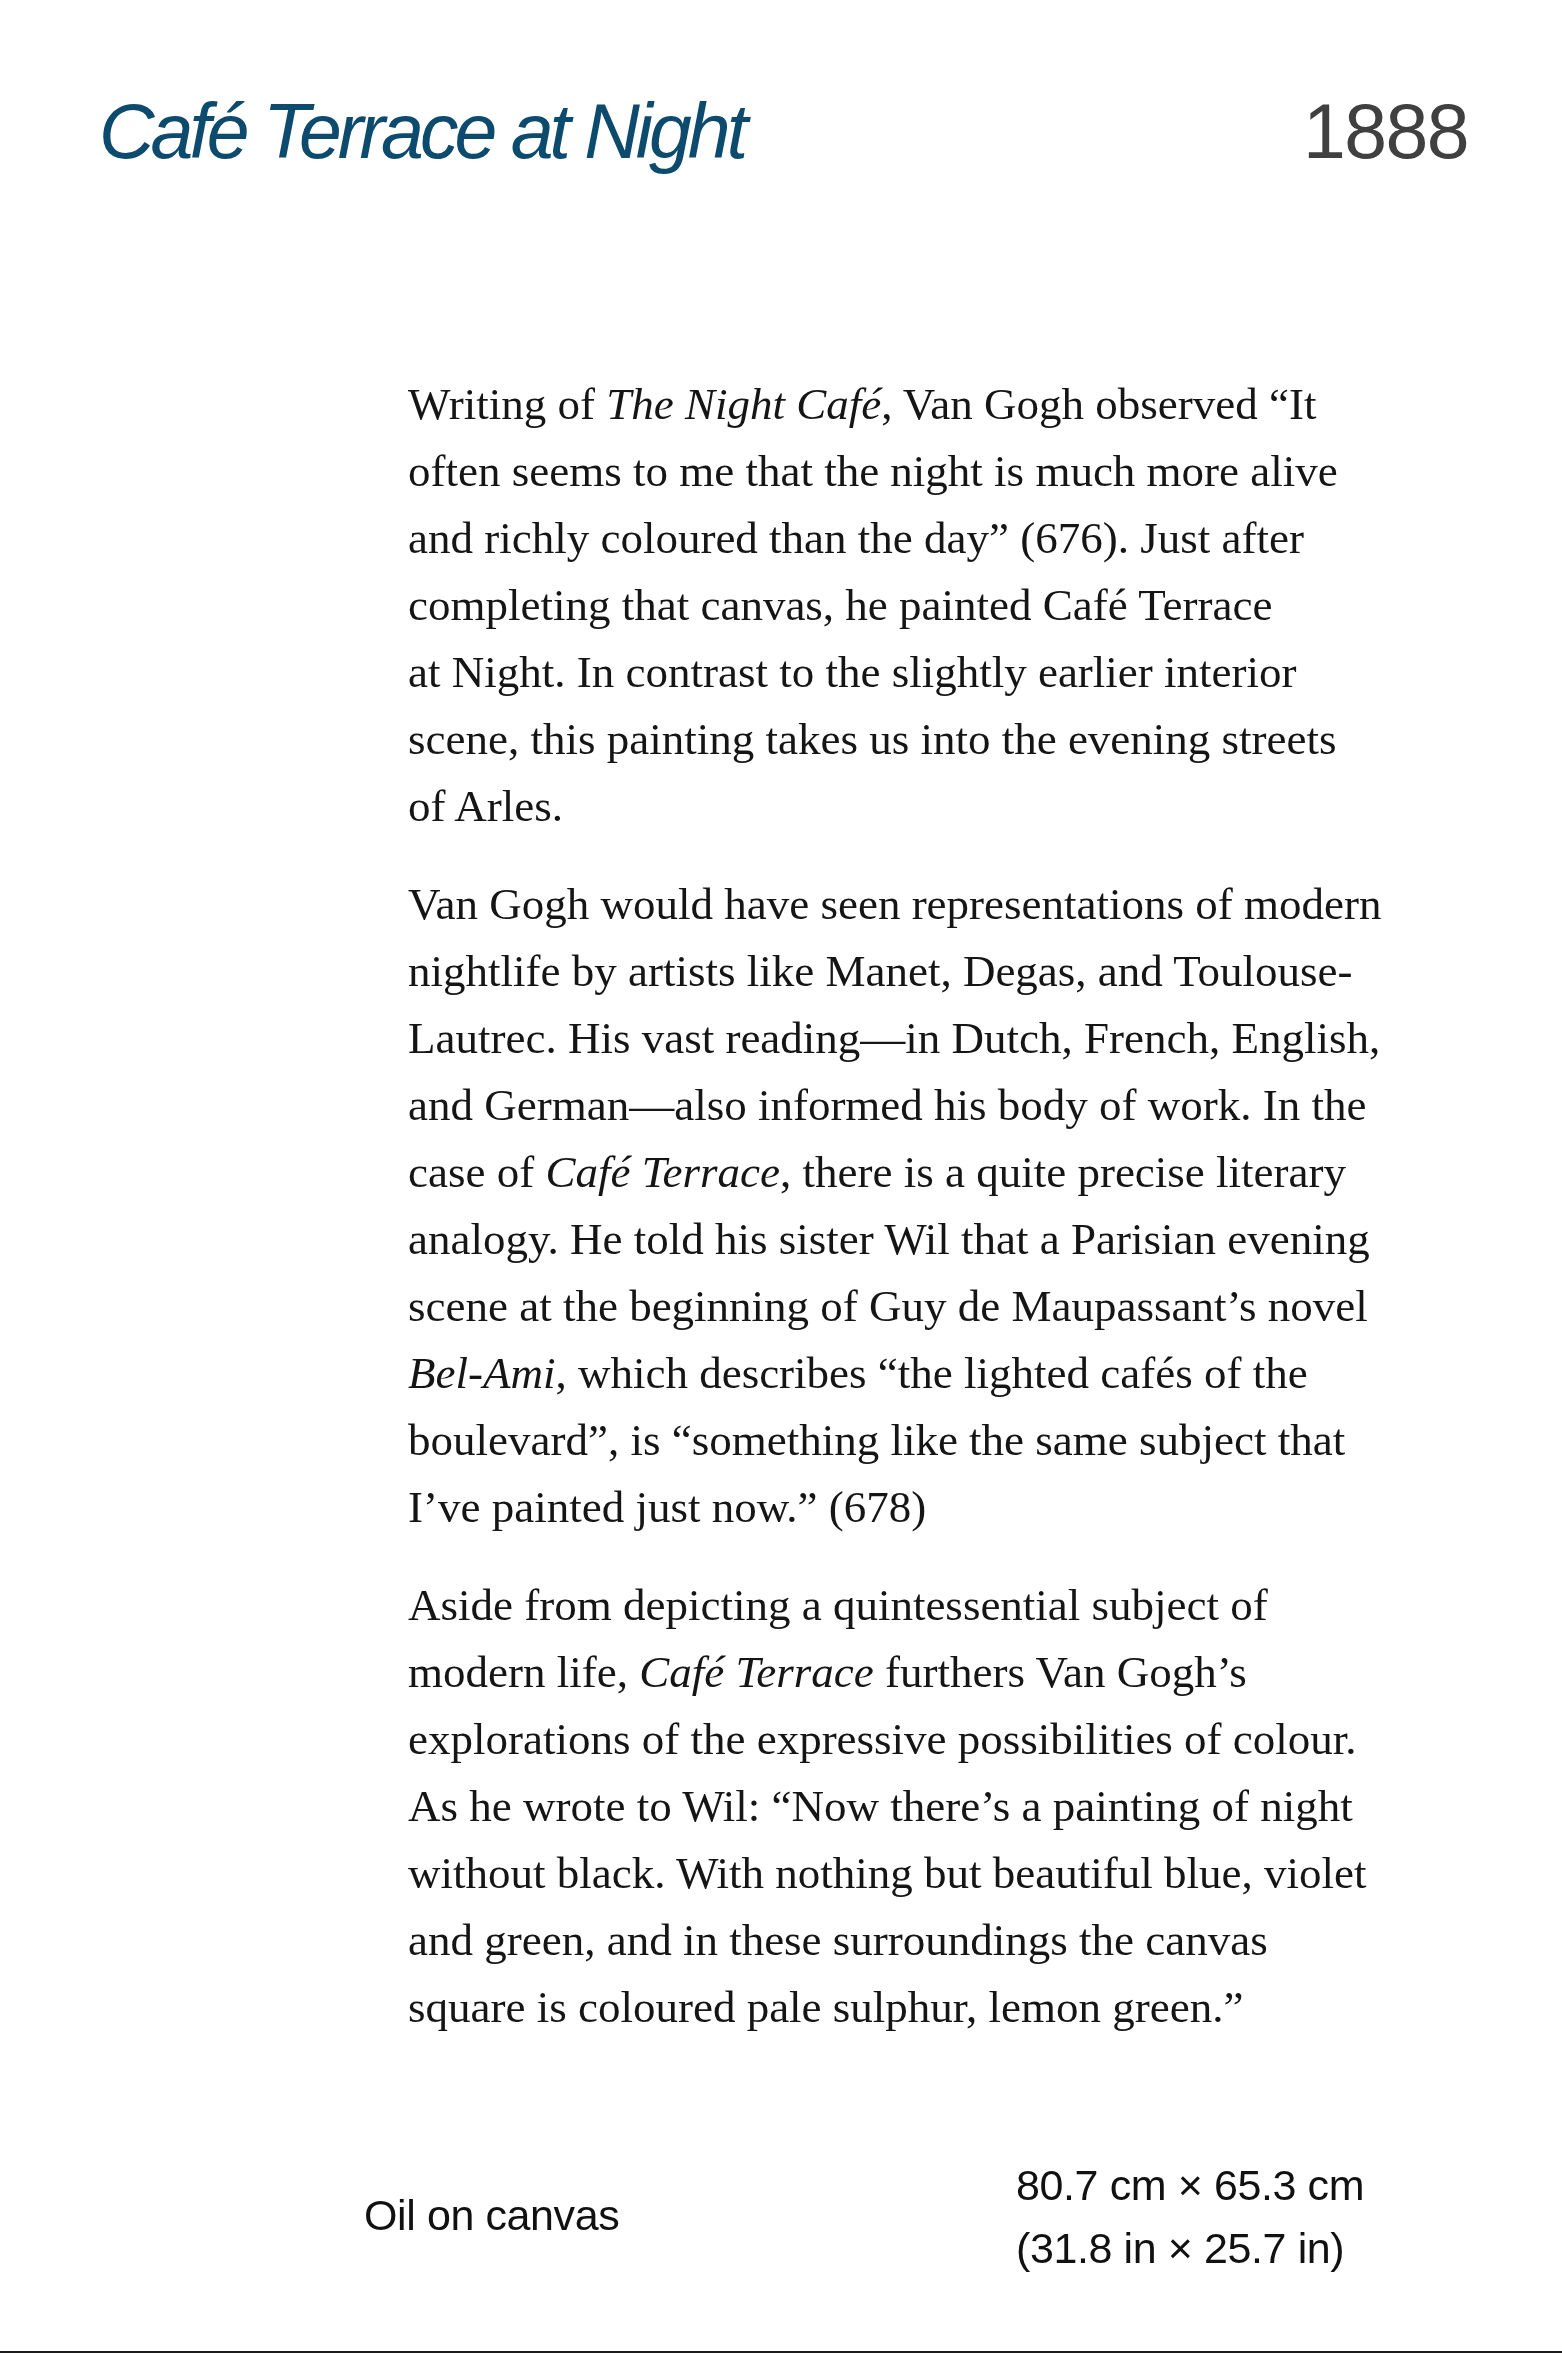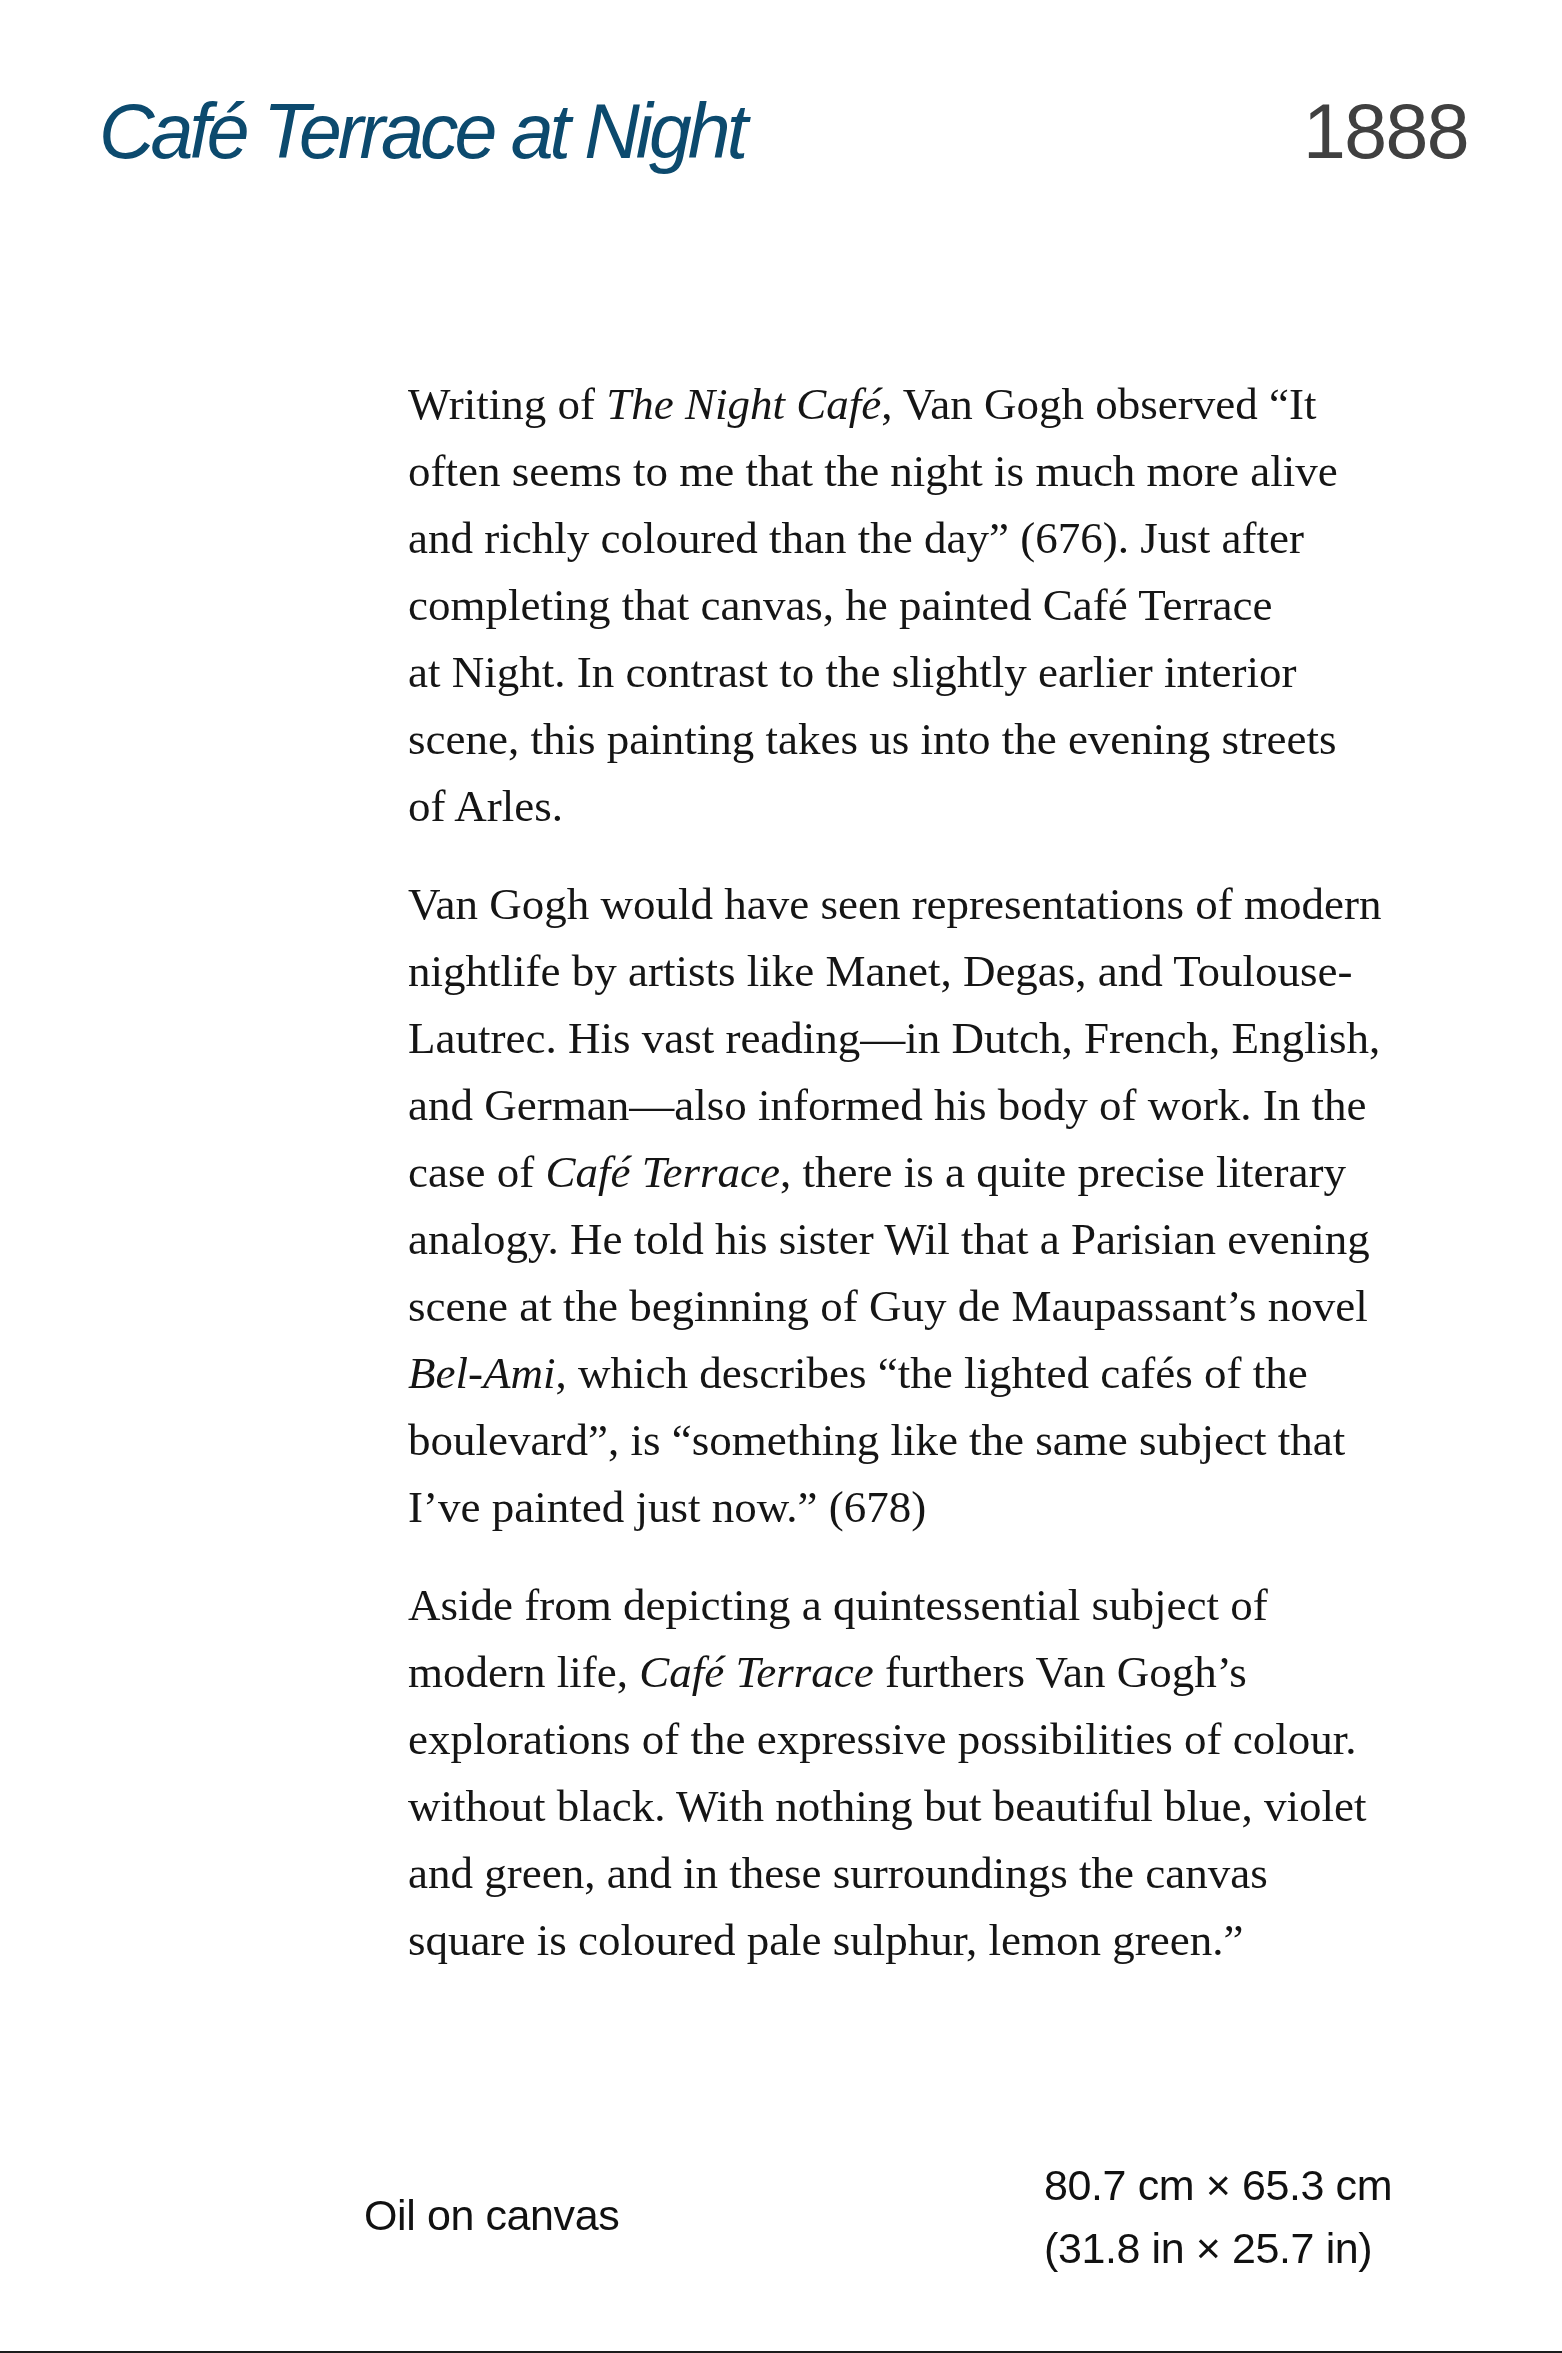--- a/index.html
+++ b/index.html
@@ -74,21 +74,21 @@
     letter-spacing: -0.4px;
   }
   .medium {
     position: absolute;
     left: 0;
     top: 0;
     margin-top: 30px;
   }
   .dims {
     position: absolute;
-    left: 680px;
+    left: 652px;
     top: 0;
   }
   .dims span {
     display: block;
     white-space: nowrap;
   }
   .bottom-rule {
     position: absolute;
     left: 0;
     right: 0;
@@ -124,20 +124,21 @@
       <span class="line"><span>analogy. He told his sister Wil that a Parisian evening</span></span>
       <span class="line"><span>scene at the beginning of Guy de Maupassant’s novel</span></span>
       <span class="line"><span class="seg-italic">Bel-Ami</span><span>, which describes “the lighted cafés of the</span></span>
       <span class="line"><span>boulevard”, is “something like the same subject that</span></span>
       <span class="line"><span>I’ve painted just now.” (678)</span></span>
     </p>
   <p class="para">
       <span class="line"><span>Aside from depicting a quintessential subject of</span></span>
       <span class="line"><span>modern life, </span><span class="seg-italic">Café Terrace</span><span> furthers Van Gogh’s</span></span>
       <span class="line"><span>explorations of the expressive possibilities of colour.</span></span>
+      <span class="line"><span>As he wrote to Wil: “Now there’s a painting of night</span></span>
       <span class="line"><span>without black. With nothing but beautiful blue, violet</span></span>
       <span class="line"><span>and green, and in these surroundings the canvas</span></span>
       <span class="line"><span>square is coloured pale sulphur, lemon green.”</span></span>
     </p>
 </main>
 
 <footer class="footer">
   <span class="medium">Oil on canvas</span>
   <div class="dims">
     <span>80.7 cm × 65.3 cm</span>

